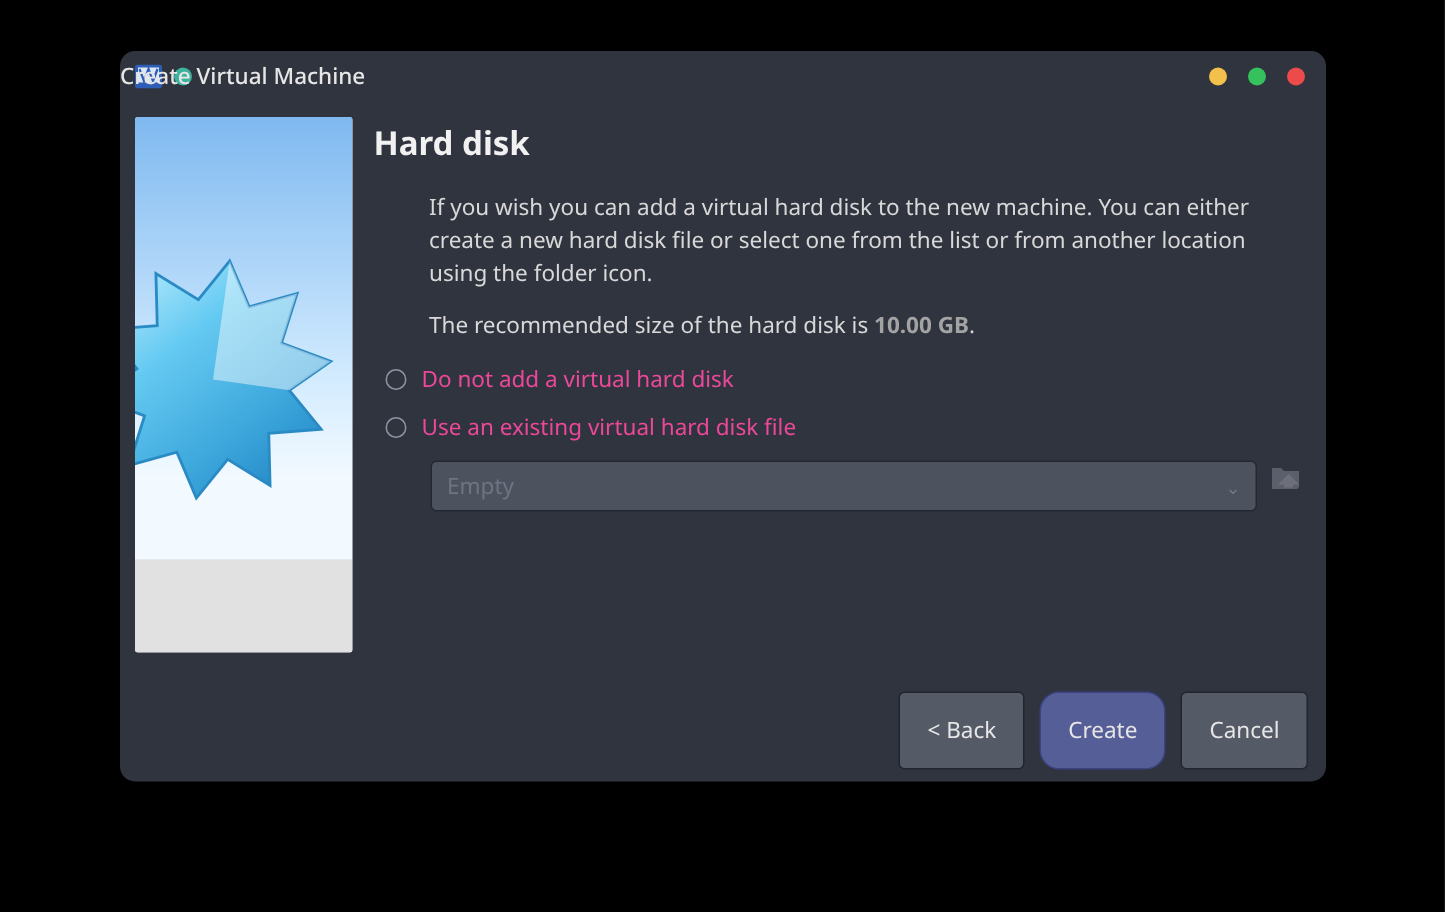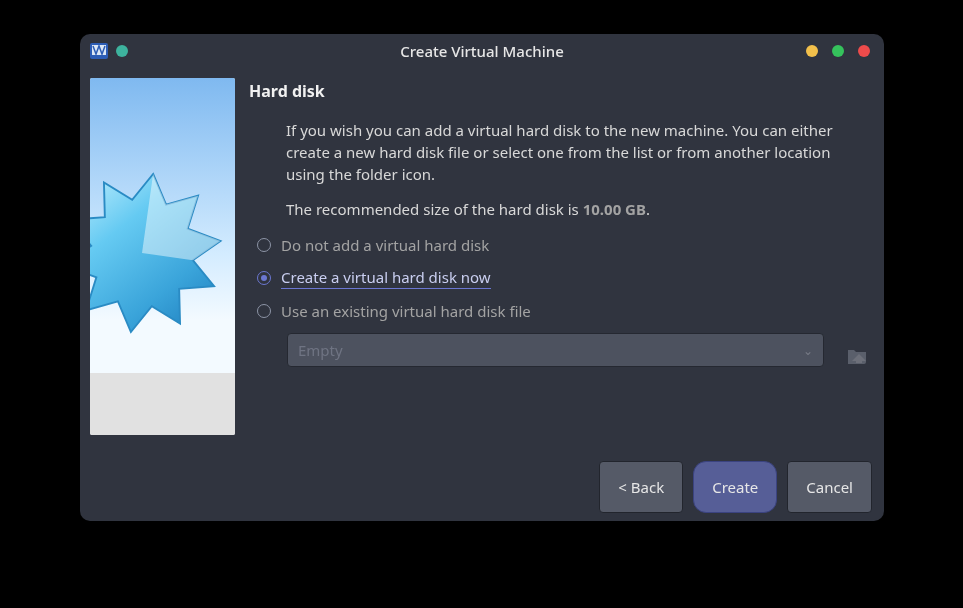--- a/index.html
+++ b/index.html
@@ -44,21 +44,20 @@
     .app-icon svg { display:block; }
     .tb-left-dot {
       margin-left: 8px;
       width: 12px; height: 12px;
       border-radius: 50%;
       background: #3db39e;
     }
     .title {
       position: absolute;
       left: 0; right: 0;
-      text-align: center;
       color: #e6e6e6;
       font-size: 15px;
       pointer-events: none;
     }
     .tb-right {
       margin-left: auto;
       margin-right: 14px;
       display: flex;
       gap: 14px;
     }
@@ -83,21 +82,21 @@
     }
     .side-image svg { display:block; }
 
     .content {
       flex: 1;
       display: flex;
       flex-direction: column;
       padding-right: 6px;
     }
     h2 {
-      font-size: 16px;
+      font-size: 22px;
       font-weight: 700;
       color: #f1f1f1;
       margin-top: 2px;
       margin-bottom: 18px;
     }
     .para {
       color: #d8d8d8;
       line-height: 1.45;
       margin-bottom: 14px;
       padding-left: 8px;
@@ -120,31 +119,31 @@
       display: flex; align-items: center; justify-content: center;
       flex-shrink: 0;
     }
     .radio.selected { border-color: #6b77d2; }
     .radio.selected::after {
       content: '';
       width: 6px; height: 6px;
       border-radius: 50%;
       background: #6b77d2;
     }
-    .radio-label { color: #a3a3a3; }
+    .radio-label { color: #ec4899; }
     .radio-label.selected {
       color: #c9cef0;
       border-bottom: 1px solid #6b77d2;
       padding-bottom: 1px;
     }
 
     .combo-row {
       display: flex;
-      align-items: flex-end;
-      gap: 22px;
+      align-items: flex-start;
+      gap: 8px;
       padding-left: 30px;
       margin-top: 4px;
     }
     .combo {
       flex: 1;
       height: 34px;
       background: #555a67;
       border: 1px solid #23262e;
       border-radius: 4px;
       display: flex;
@@ -246,24 +245,20 @@
       <div class="para">
         <span>The recommended size of the hard disk is </span><span class="rec-size">10.00 GB</span><span>.</span>
       </div>
 
       <div class="radios">
         <div class="radio-row">
           <div class="radio"></div>
           <span class="radio-label">Do not add a virtual hard disk</span>
         </div>
         <div class="radio-row">
-          <div class="radio selected"></div>
-          <span class="radio-label selected">Create a virtual hard disk now</span>
-        </div>
-        <div class="radio-row">
           <div class="radio"></div>
           <span class="radio-label">Use an existing virtual hard disk file</span>
         </div>
 
         <div class="combo-row">
           <div class="combo">
             <span>Empty</span>
             <span class="chev">⌄</span>
           </div>
           <div class="folder-btn">

